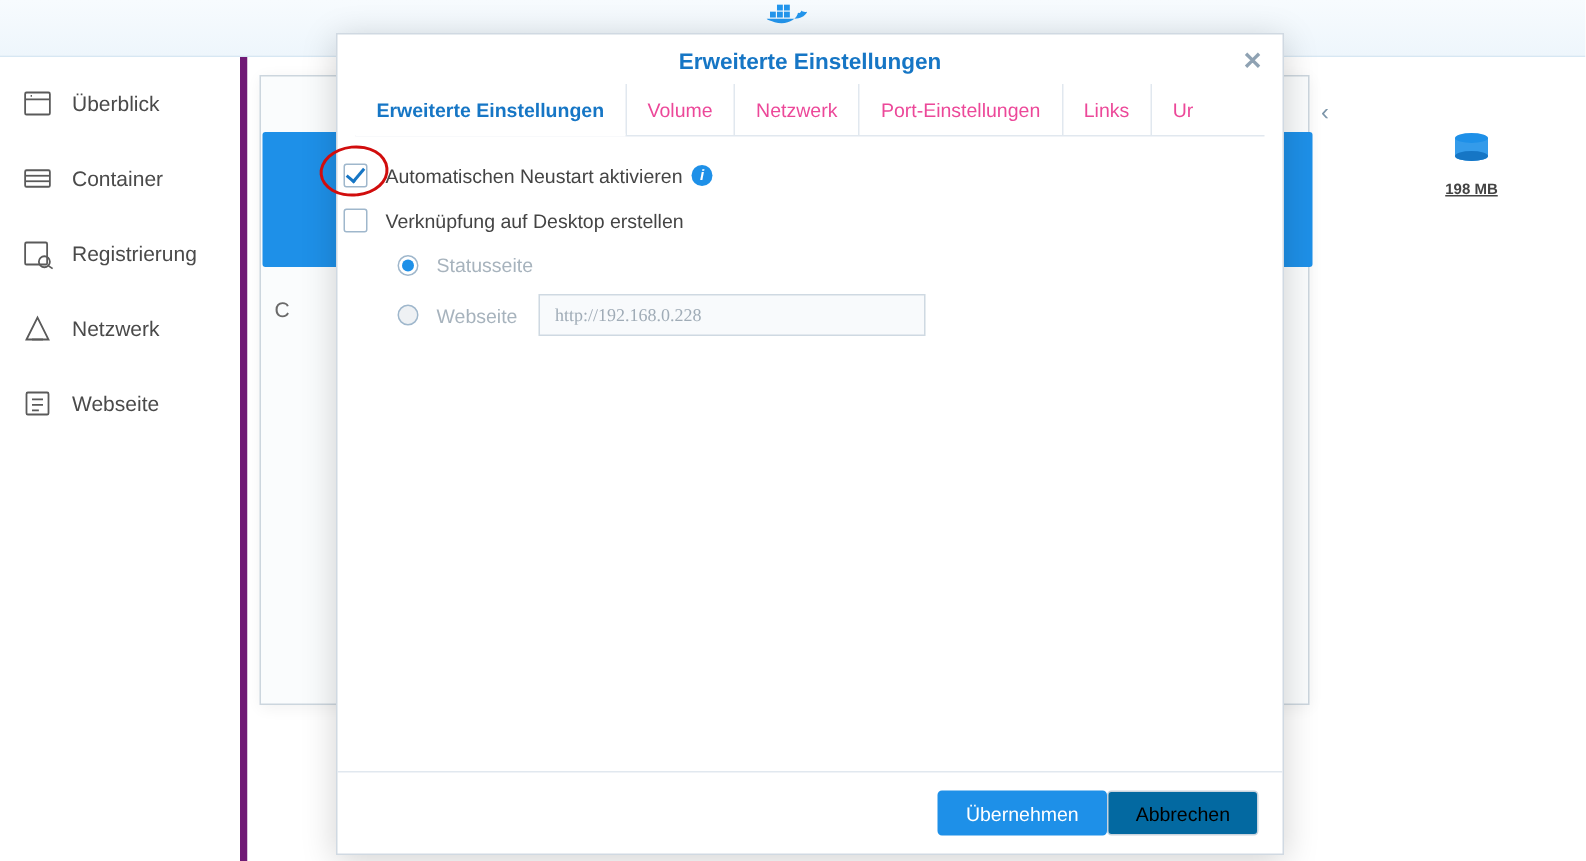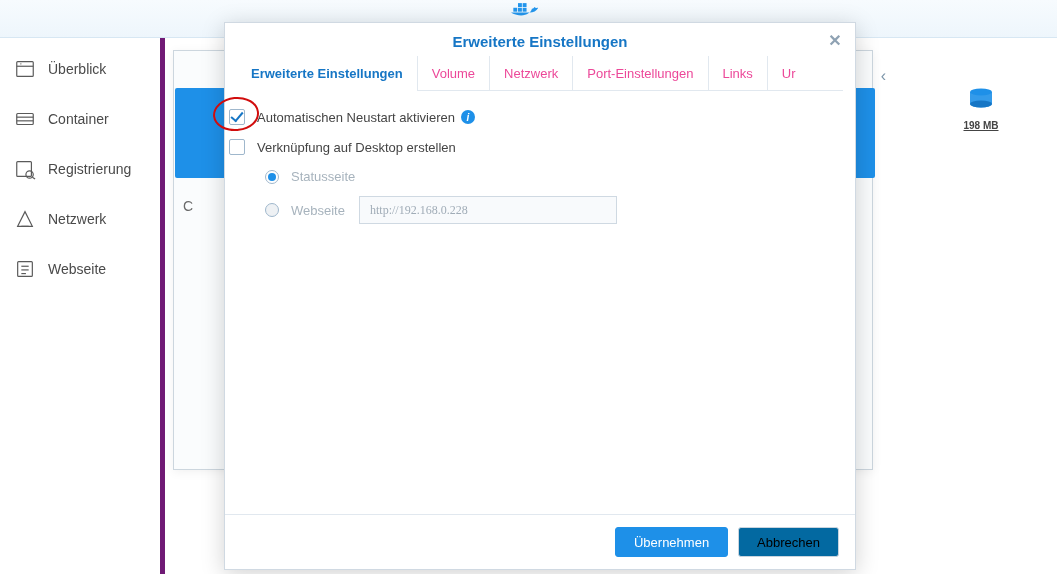--- a/index.html
+++ b/index.html
@@ -43,21 +43,21 @@
   .chk.checked::after { content:""; width:10px; height:5px; border:2px solid #1676c5; border-top:none; border-right:none; transform:rotate(-50deg); position:absolute; top:2px;}
   .info-badge { width:14px; height:14px; border-radius:50%; background:#1e90e8; color:#fff; font-size:10px; font-style:italic; font-weight:bold; display:inline-flex; align-items:center; justify-content:center; margin-left:6px; }
   .radio-group { margin-left:36px; }
   .radio-row { display:flex; align-items:center; margin-bottom:12px;}
   .radio { width:14px; height:14px; border:1px solid #9fb7cc; border-radius:50%; margin-right:12px; display:flex; align-items:center; justify-content:center; background:#fff;}
   .radio.selected::after { content:""; width:8px; height:8px; border-radius:50%; background:#1e90e8;}
   .radio.disabled { background:#eef1f4;}
   .radio-label { color:#444; }
   .radio-label.muted { color:#a7b3bd; }
   .url-input { width:258px; height:28px; border:1px solid #cfd9e2; background:#f8fafc; color:#a0acb7; font-size:12px; padding:0 10px; margin-left:14px;font-family:Liberation Serif, serif;}
-  .modal-footer { padding:12px 16px; display:flex; justify-content:flex-end; gap:10px; border-top:1px solid #e1e8ef;}
+  .modal-footer { padding:12px 16px; display:flex; justify-content:flex-end; border-top:1px solid #e1e8ef;}
   .btn { height:30px; padding:0 18px; border-radius:3px; font-size:13px; border:1px solid #c9d4de; background:#0369a1; cursor:pointer;}
   .btn.primary { background:#1e90e8; color:#fff; border-color:#1e90e8;}
 
   .hand-mark { position:absolute; left:-16px; top:-12px; width:46px; height:34px; border:2.5px solid #d10d0d; border-radius:50% 50% 48% 50%; transform:rotate(-6deg); pointer-events:none;}
   .row.first { position:relative; }
   .chev-peek { position:absolute; right:-14px; top:16px; color:#7c95a9; font-size:16px; }
 </style>
 </head>
 <body>
 

